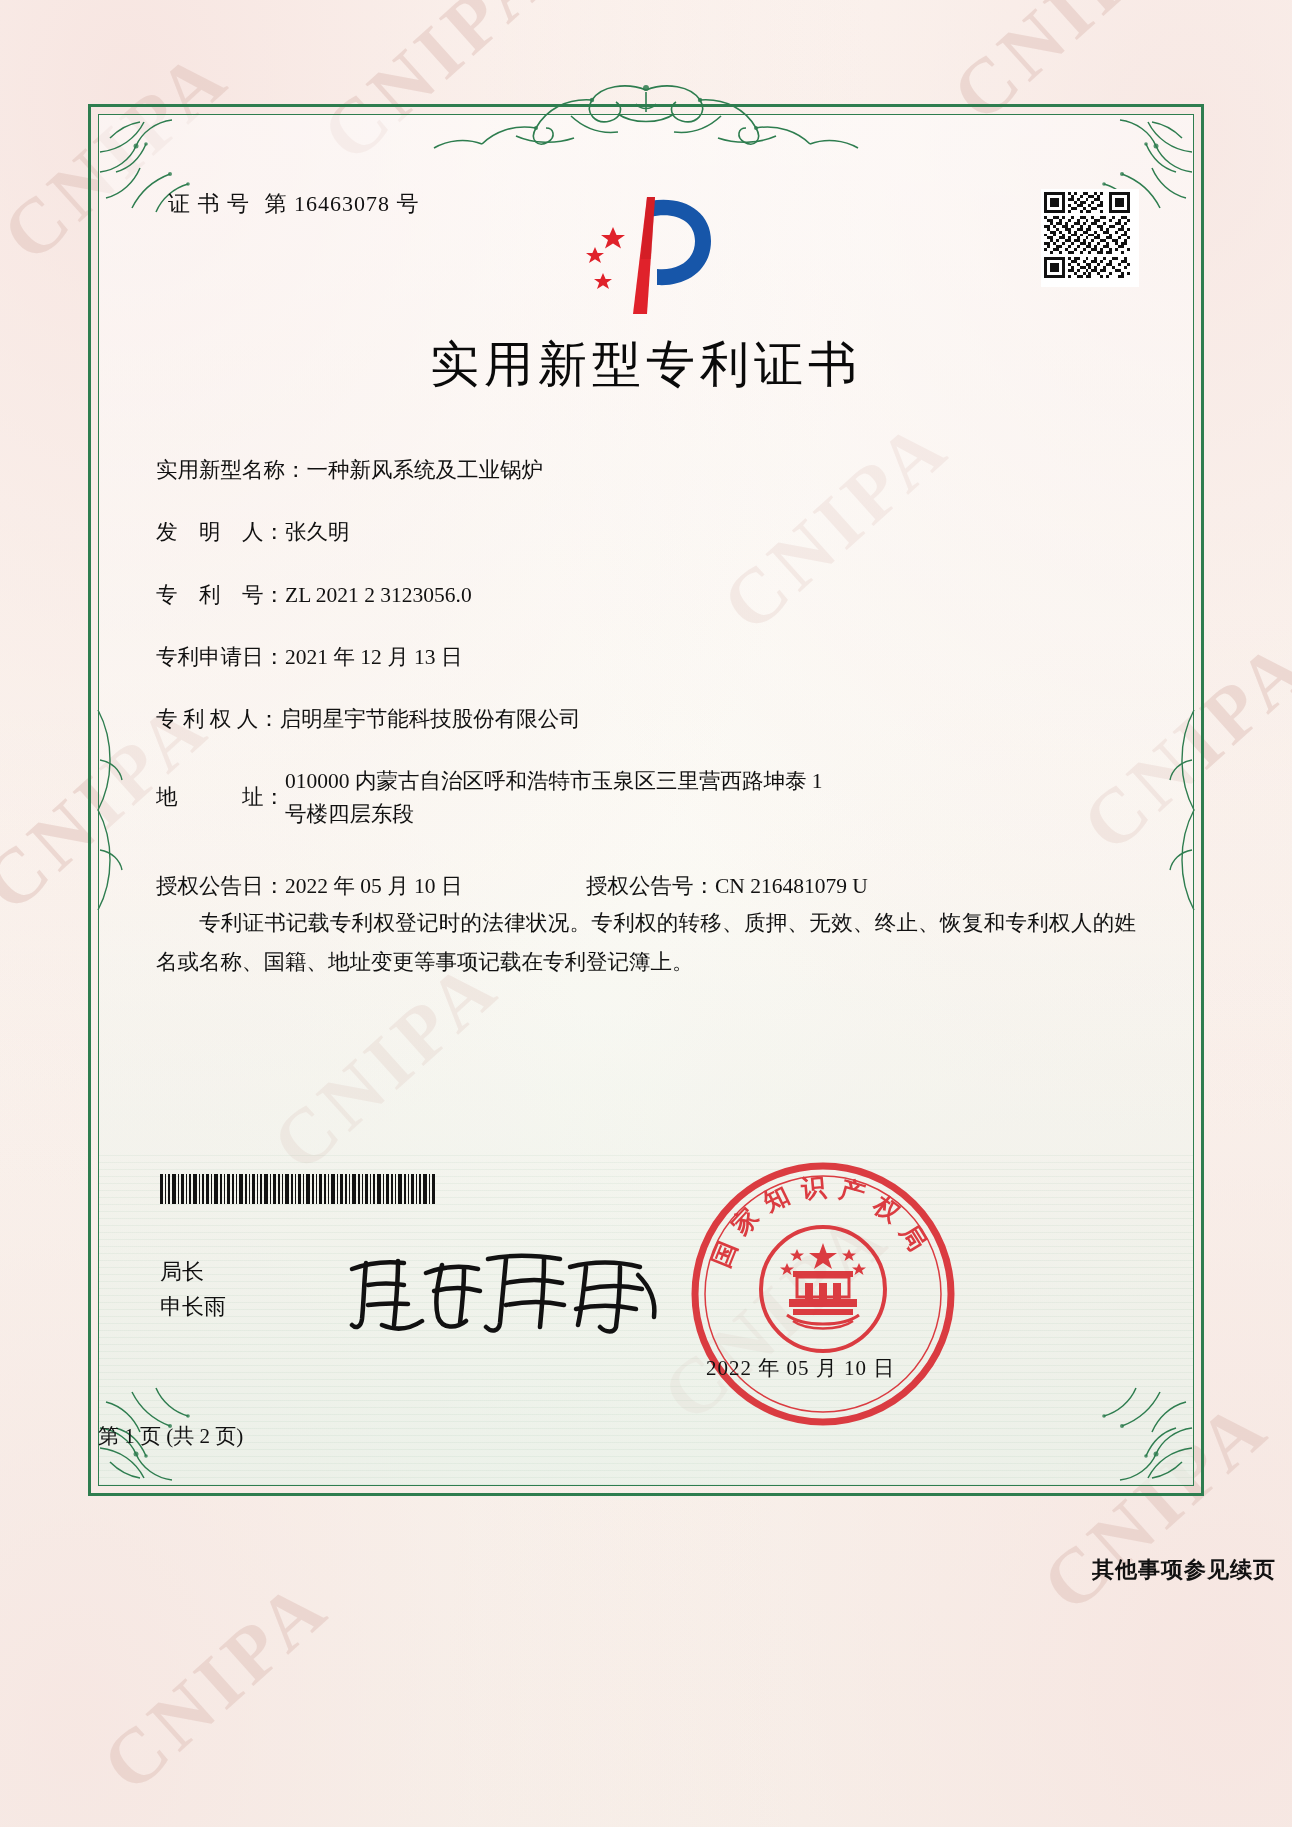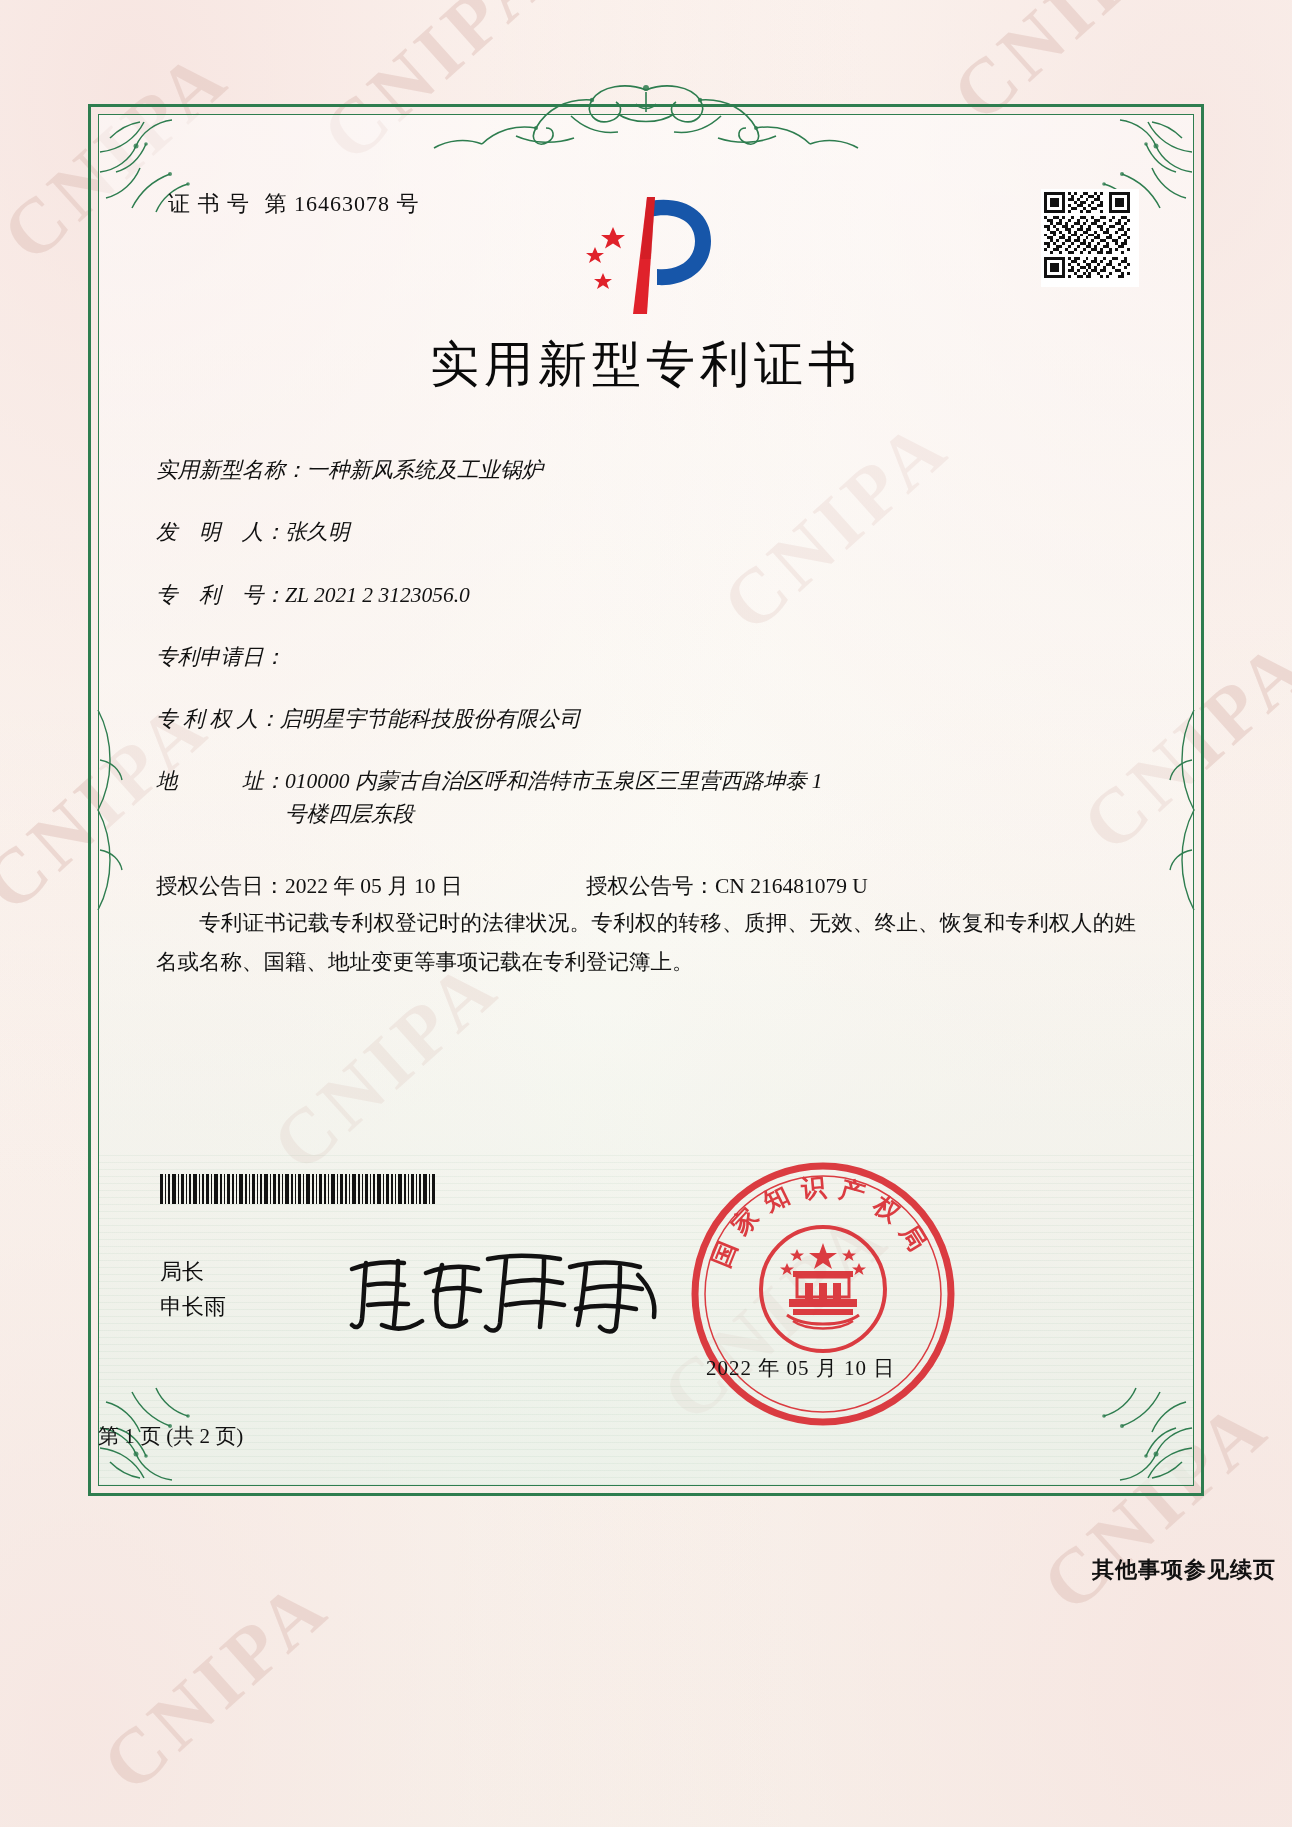--- a/index.html
+++ b/index.html
@@ -145,23 +145,22 @@
     position: absolute;
     left: 58px;
     top: 340px;
     width: 980px;
     font-size: 21.5px;
     color: #111;
     line-height: 1.5;
   }
   .field-row {
     display: flex;
-    align-items: flex-start;
+    align-items: center;
     margin-bottom: 30px;
-    font-style: italic;
   }
   .f-label {
     white-space: pre;
     flex: 0 0 auto;
   }
   .f-value {
     flex: 1 1 auto;
   }
   .f-value .indent2 {
     display: block;
@@ -643,20 +642,21 @@
         <span class="f-value">张久明</span>
       </div>
 
       <div class="field-row">
         <span class="f-label">专　利　号：</span>
         <span class="f-value">ZL 2021 2 3123056.0</span>
       </div>
 
       <div class="field-row">
         <span class="f-label">专利申请日：</span>
+        <span class="f-value">2021 年 12 月 13 日</span>
       </div>
 
       <div class="field-row">
         <span class="f-label">专 利 权 人：</span>
         <span class="f-value">启明星宇节能科技股份有限公司</span>
       </div>
 
       <div class="field-row" style="margin-bottom:40px;">
         <span class="f-label">地　　　址：</span>
         <span class="f-value">

